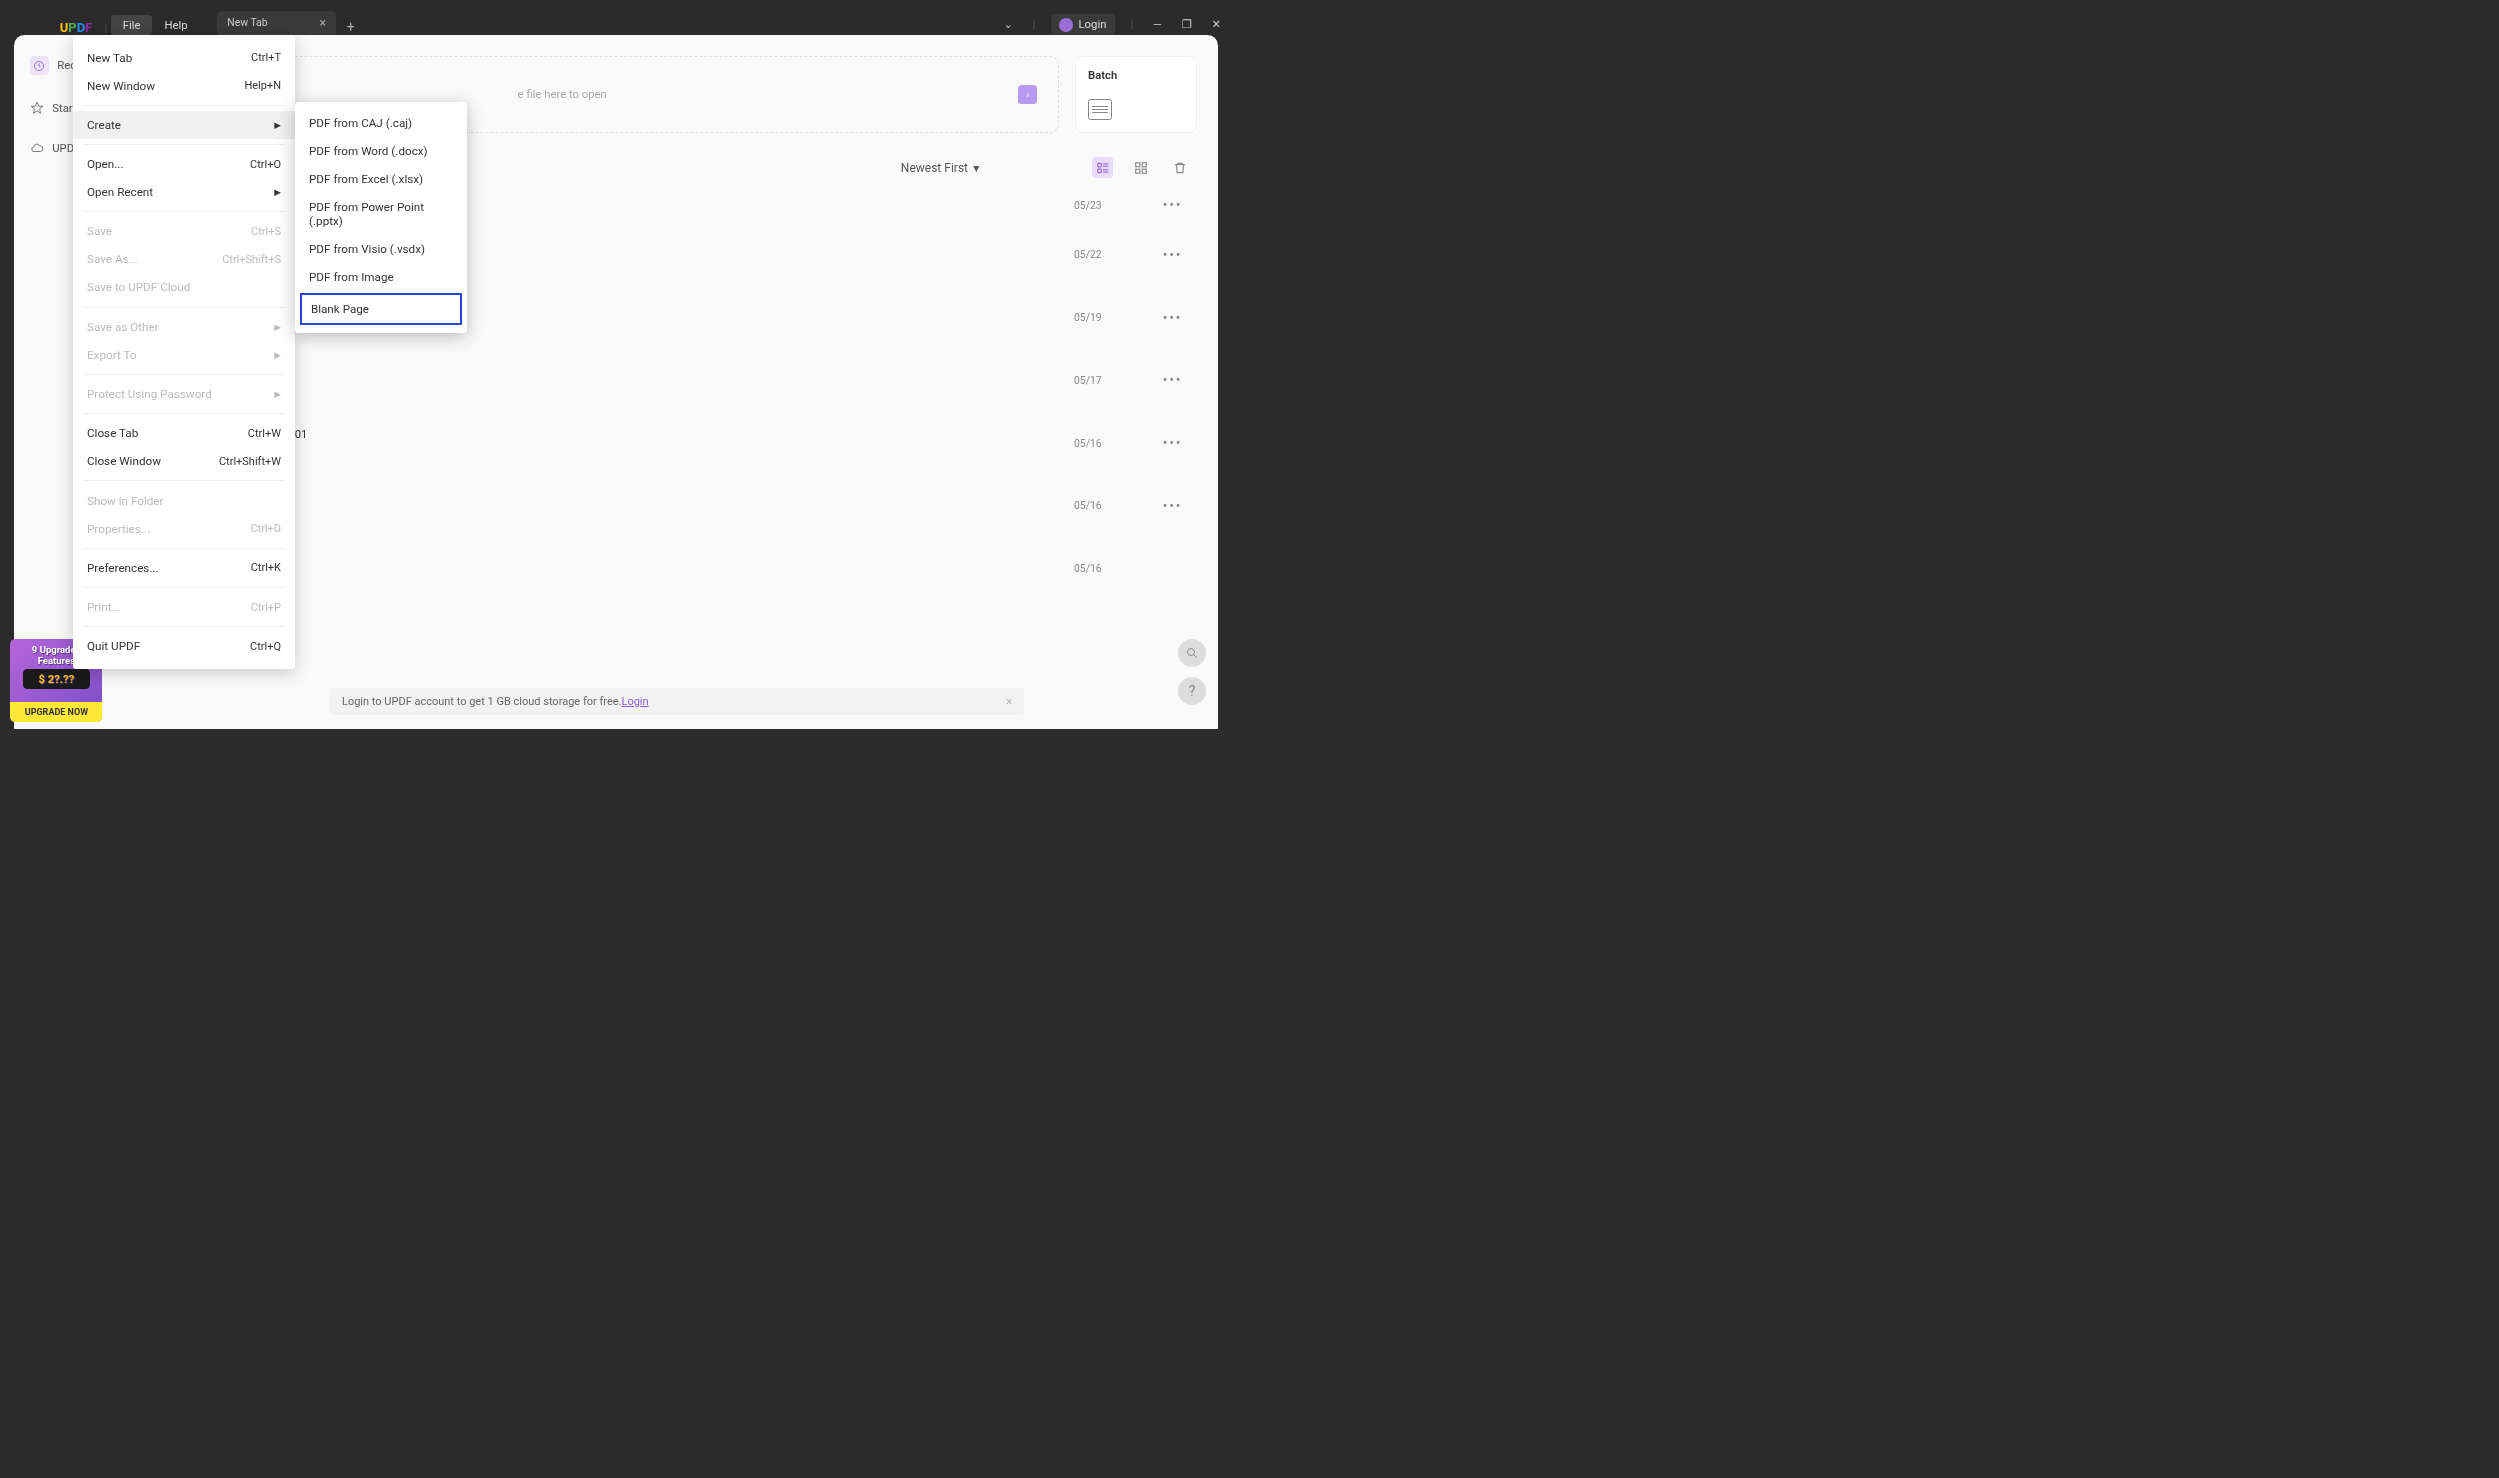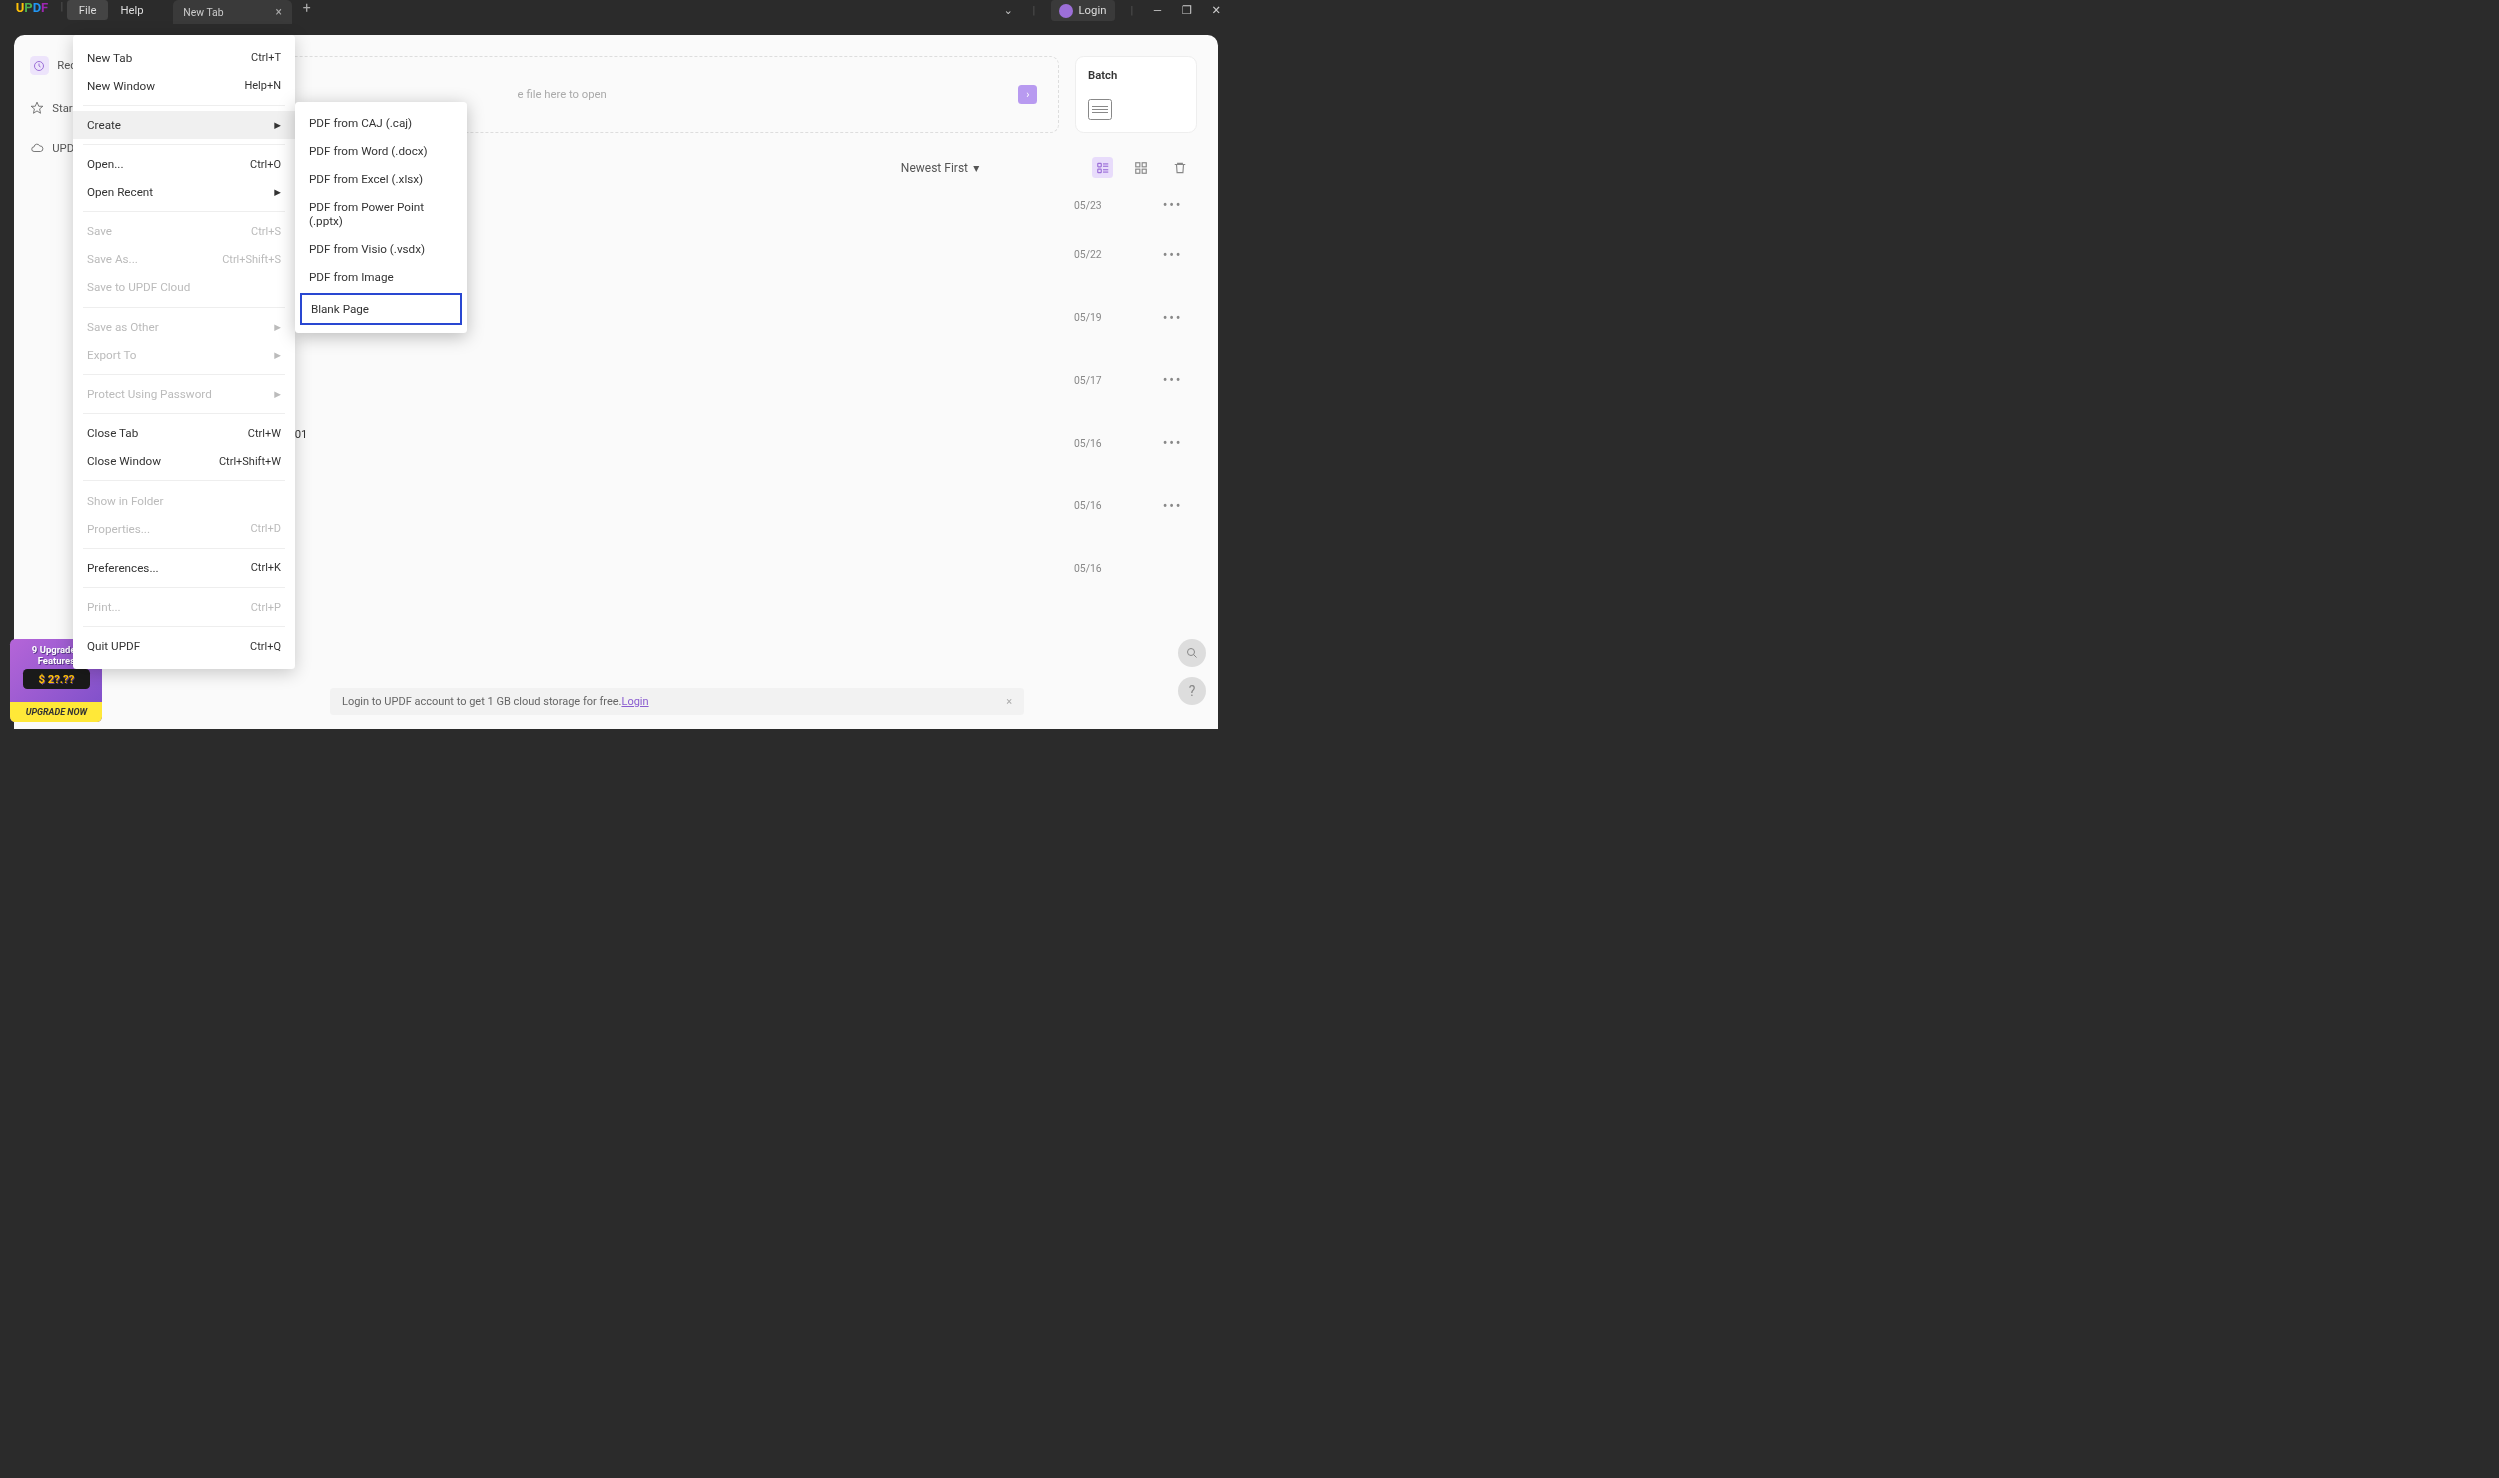--- a/index.html
+++ b/index.html
@@ -1,19 +1,19 @@
 <!DOCTYPE html>
 <html style="font-size:14px"><head>
 <meta charset="utf-8">
 <style>
 * { margin: 0; padding: 0; box-sizing: border-box; font-family: -apple-system, BlinkMacSystemFont, "Segoe UI", Roboto, sans-serif; }
 body { background: #2b2b2b; width: 1232px; height: 729px; overflow: hidden; position: relative; }
 
 
-.titlebar { height: 35px; background: #2b2b2b; display: flex; align-items: flex-start; padding: 0 7px; color: #ddd; font-size: 11.3px; }
+.titlebar { height: 35px; background: #2b2b2b; display: flex; align-items: flex-end; padding: 0 7px; color: #ddd; font-size: 11.3px; margin-left: 44px; }
 .logo { font-weight: bold; font-size: 13px; padding: 0 8.7px; }
 .logo .u { color: #ffc107; }
 .logo .p { color: #4caf50; }
 .logo .d { color: #2196f3; }
 .logo .f { color: #9c27b0; }
 .titlebar-sep { color: #555; margin: 0 3.5px; }
 .menu-btn { padding: 3.5px 12px; border-radius: 3.5px; cursor: pointer; }
 .menu-btn.active { background: #444; }
 .tab { display: flex; align-items: center; background: #3a3a3a; border-radius: 5.2px 5.2px 0 0; padding: 5.2px 10.4px; margin-left: 17.4px; gap: 52px; color: #ccc; font-size: 10.4px; }
 .tab-close { color: #aaa; cursor: pointer; font-size: 12px; }
@@ -63,21 +63,21 @@
 .file-name { font-size: 11.3px; color: #333; }
 .file-meta { font-size: 10.4px; color: #999; display: flex; align-items: center; gap: 5.2px; }
 .file-meta .sep { color: #ccc; }
 .file-date { margin-left: auto; color: #888; font-size: 10.4px; width: 104px; padding-left: 37px; }
 .file-more { color: #888; cursor: pointer; font-size: 14px; letter-spacing: 1.7px; width: 35px; text-align: center; }
 
 
 .promo { position: absolute; left: 10.4px; bottom: 7px; width: 92px; background: linear-gradient(135deg, #b565d8, #7b4fc9); border-radius: 5.2px; overflow: hidden; font-size: 9.5px; text-align: center; }
 .promo-top { padding: 5.2px; color: white; font-weight: bold; text-shadow: 0.9px 0.9px 0 #5a3a8a; }
 .promo-price { background: #1a1a1a; color: #ffc107; border-radius: 4.3px; margin: 3.5px 7px; padding: 3.5px; font-weight: bold; font-size: 11.3px; }
-.promo-btn { background: #ffe838; color: #333; font-weight: bold; padding: 5.2px; margin-top: 3.5px; font-size: 9px; font-style: italic; }
+.promo-btn { background: #ffe838; color: #333; font-weight: bold; padding: 5.2px; margin-top: 3.5px; font-size: 9px; }
 
 
 .login-banner { position: absolute; bottom: 14px; left: 330px; right: 208px; background: #f2f2f2; border-radius: 3.5px; padding: 7px 12px; font-size: 11px; color: #666; display: flex; align-items: center; }
 .login-banner a { color: #8a5cd0; text-decoration: underline; }
 .login-banner-close { margin-left: auto; color: #aaa; cursor: pointer; }
 
 
 .float-btns { position: absolute; right: 26px; bottom: 24px; display: flex; flex-direction: column; gap: 10.4px; }
 .float-btn { width: 28px; height: 28px; border-radius: 50%; background: #ddd; display: flex; align-items: center; justify-content: center; color: #888; cursor: pointer; }
 

